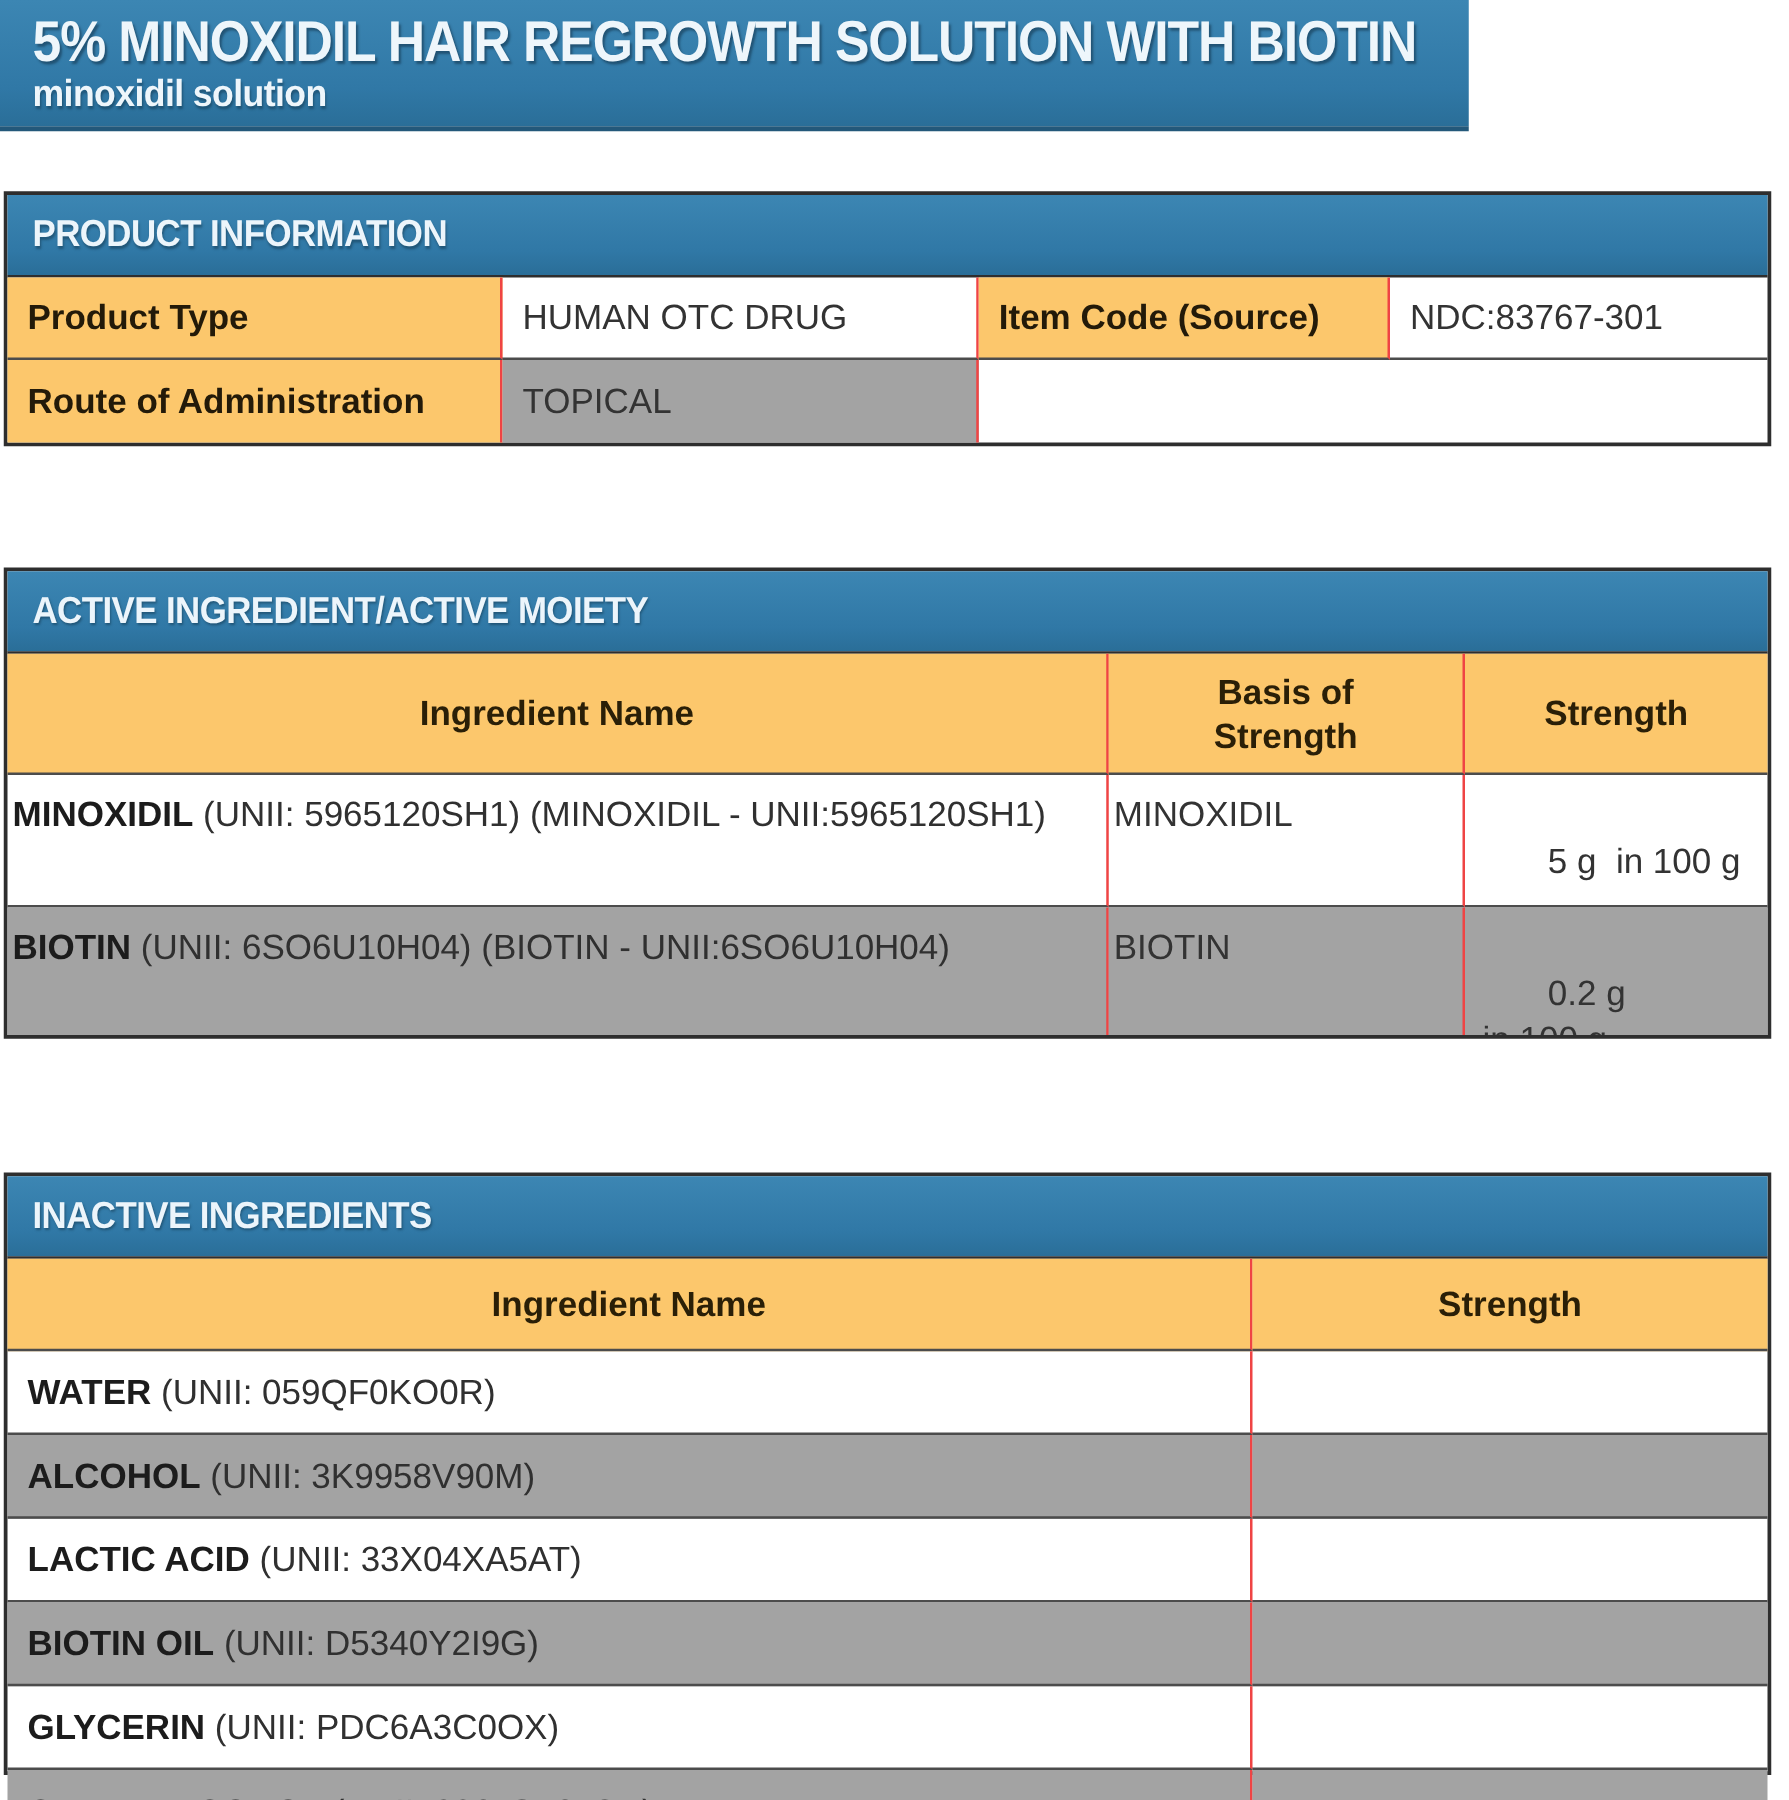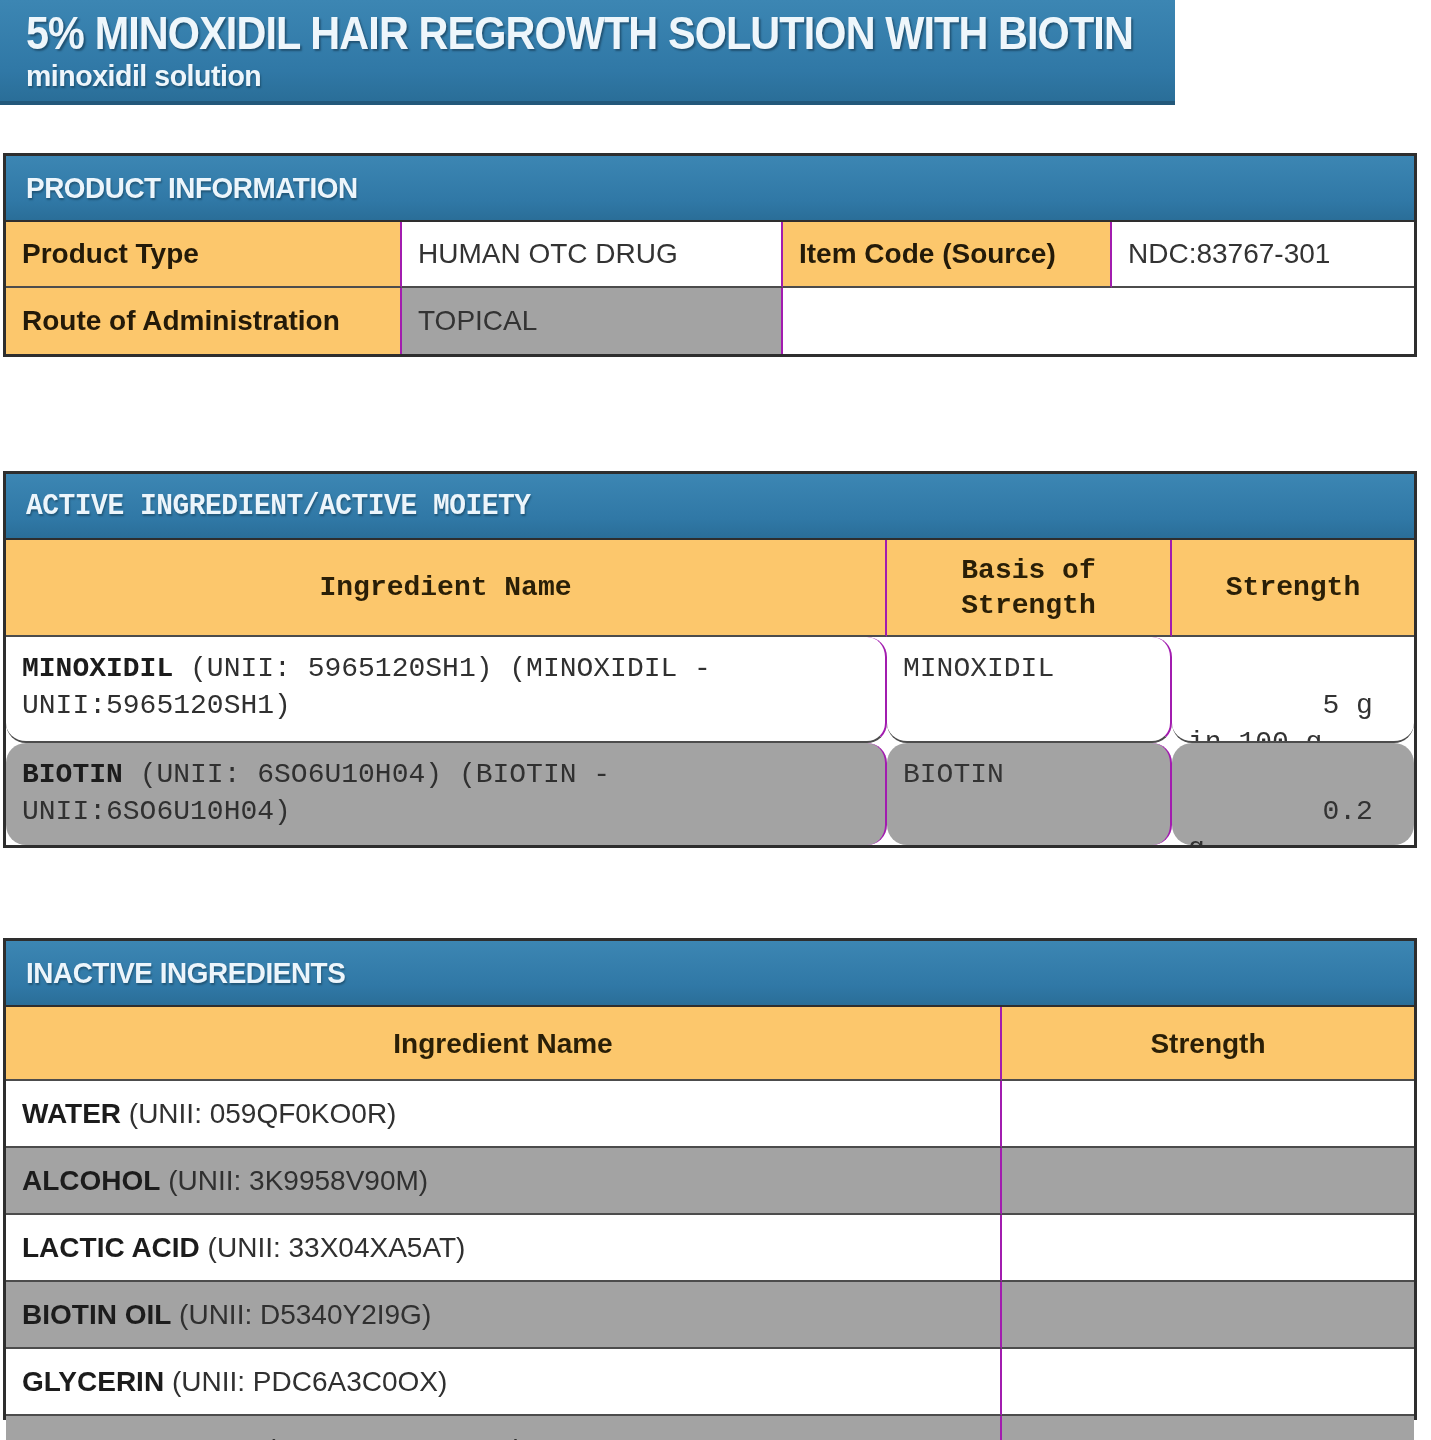--- a/index.html
+++ b/index.html
@@ -38,49 +38,49 @@
   }
 
   
   .tbl {
     position: absolute; left: 3px; width: 1414px;
     border: 3px solid #2e2e2e;
     background: #ffffff;
     box-sizing: border-box;
   }
   #product-table  { top: 153px; }
-  #active-table   { top: 471px; font-family: Liberation Mono, monospace; }
+  #active-table   { top: 454px; }
   #inactive-table { top: 938px; height: 482px; }
 
   .section-banner {
     height: 64px;
     background: linear-gradient(180deg, #3c86b3 0%, #3078a6 70%, #2a6e98 100%);
     border-bottom: 2px solid #2e2e2e;
     display: flex; align-items: center;
     padding-left: 20px;
     box-sizing: content-box;
   }
   .section-banner span {
     color: #ecf5fb; font-size: 30px; font-weight: bold;
     letter-spacing: -0.5px; white-space: nowrap;
     transform: scaleX(0.93); transform-origin: left center;
     text-shadow: 1px 2px 2px rgba(8,32,48,0.4);
   }
 
   .cell {
     box-sizing: border-box;
-    border-right: 2px solid #a21caf;
+    border-right: 2px solid #ef4444;
     border-bottom: 2px solid #4c4c4c;
     font-size: 28px;
     color: #333;
     overflow: hidden;
   }
   .v-center { display: flex; align-items: center; padding: 0 16px; }
   .h-center { display: flex; align-items: center; justify-content: center; text-align: center; }
-  .top-align { display: block; padding: 14px 16px 0 16px; line-height: 1.32; border-radius: 20px; }
+  .top-align { display: block; padding: 14px 16px 0 4px; line-height: 1.32; }
   .orange { background: #fcc76c; }
   .altblue { background: #a3a3a3; }
   .label-cell { font-weight: bold; color: #231a09; }
   .header-cell { font-weight: bold; color: #2a1f07; font-size: 28px; line-height: 1.25; }
   .br-none { border-right: none; }
   .bb-none { border-bottom: none; }
   .bold-name { font-weight: bold; color: #1c1c1c; }
   .detail-text { color: #303030; }
   .pre { white-space: pre-wrap; }
   .strength-line2 { display: block; padding-left: 10px; }

